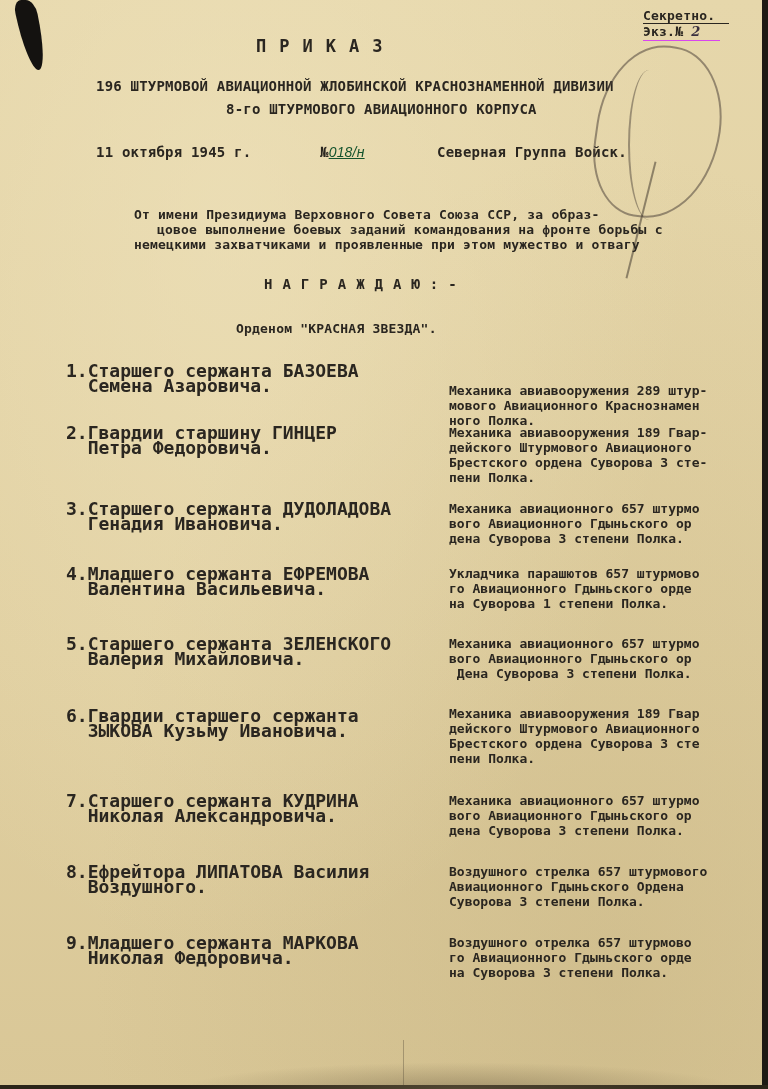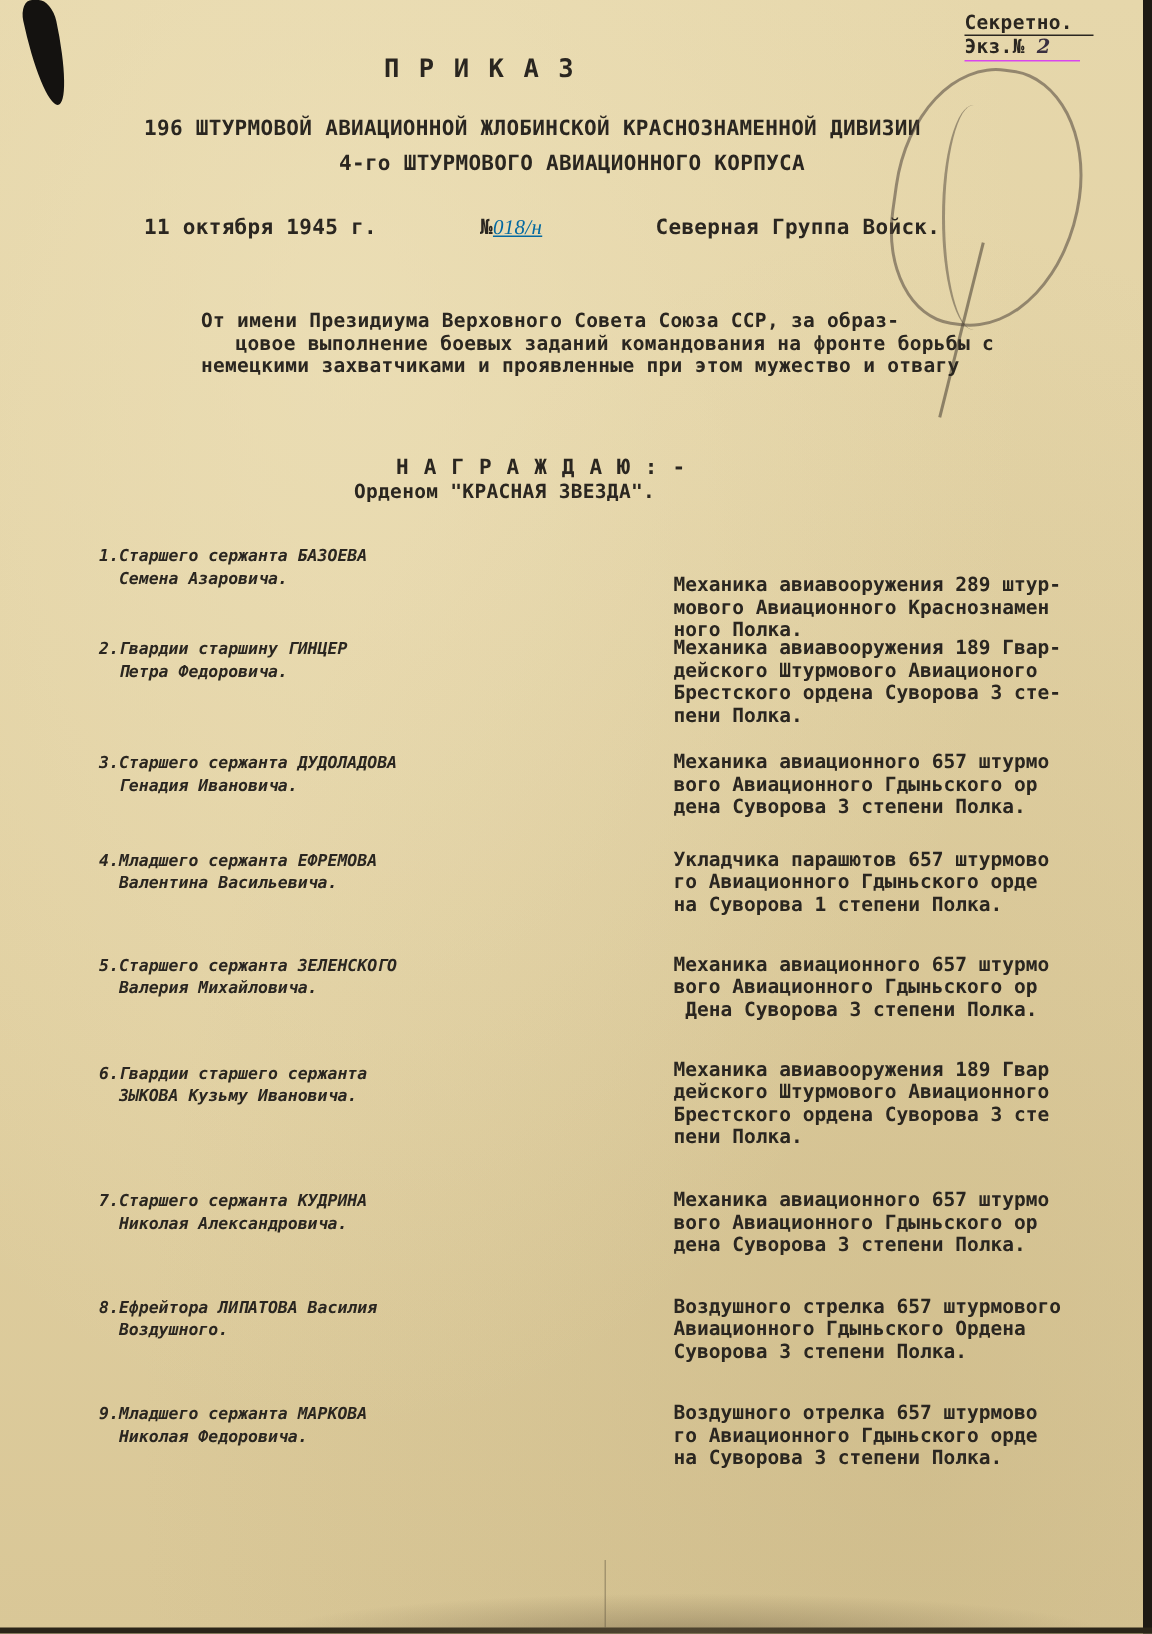--- a/index.html
+++ b/index.html
@@ -27,28 +27,28 @@
     .t { position:absolute; white-space:pre; font-size:14px; line-height:16px; font-weight:bold; letter-spacing:0.2px; }
     .secret { left:643px; top:8px; font-size:13px; }
     .copy { left:643px; top:24px; font-size:13px; border-bottom:1px solid #d946ef; padding-right:20px; }
     .copy-num { font-family:"DejaVu Serif", serif; font-style:italic; color:#3a3040; }
     .secret-line { position:absolute; left:643px; top:23px; width:86px; height:1px; background:#2a2620; }
     .title { left:256px; top:38px; font-size:17px; letter-spacing:13px; }
     .division { left:96px; top:78px; font-size:14px; }
     .corps { left:226px; top:101px; font-size:14px; }
     .date { left:96px; top:144px; }
     .order-no { left:320px; top:144px; }
-    .order-no .hand { font-family:Liberation Serif, serif; font-style:italic; font-weight:normal; color:#0369a1; text-decoration: underline; text-align: right; }
+    .order-no .hand { font-family:Liberation Sans, sans-serif; font-style:italic; font-weight:normal; color:#14532d; text-decoration: underline; text-align: right; }
     .place { left:421px; top:144px;margin-left:16px; }
     .preamble { left:134px; top:207px; font-size:13px; line-height:15px; }
     .preamble2 { left:134px; top:222px; font-size:13px; line-height:15px;margin-left:23px; }
     .preamble3 { left:134px; top:237px; font-size:13px; line-height:15px; }
-    .awarded { left:264px; top:276px; font-size:14px; letter-spacing:10px;margin-top:28px; }
+    .awarded { left:264px; top:276px; font-size:14px; letter-spacing:10px; }
     .order-name { left:236px; top:321px; font-size:13px; }
-    .recipient { position:absolute; left:66px; font-size:11px; line-height:15px; font-weight:bold; white-space:pre;font-style:italic; }
+    .recipient { position:absolute; left:66px; font-size:18px; line-height:15px; font-weight:bold; white-space:pre; }
     .position { position:absolute; left:449px; font-size:13px; line-height:15px; font-weight:bold; white-space:pre; }
     .sig {
       position:absolute; left:596px; top:45px; width:120px; height:170px;
       border:2px solid rgba(80,70,60,0.55); border-radius: 50% 45% 55% 40%;
       transform: rotate(8deg);
     }
     .sig2 {
       position:absolute; left:628px; top:70px; width:40px; height:150px;
       border-left:2px solid rgba(80,70,60,0.5); border-radius: 50%;
     }
@@ -69,21 +69,21 @@
 <div class="edge-bottom"></div>
 <div class="bottom-shadow"></div>
 <div class="crease"></div>
 
 <div class="t secret">Секретно.</div>
 <div class="secret-line"></div>
 <div class="t copy"><span>Экз.№</span> <span class="copy-num">2</span></div>
 
 <div class="t title">ПРИКАЗ</div>
 <div class="t division">196 ШТУРМОВОЙ АВИАЦИОННОЙ ЖЛОБИНСКОЙ КРАСНОЗНАМЕННОЙ ДИВИЗИИ</div>
-<div class="t corps">4-го ШТУРМОВОГО АВИАЦИОННОГО КОРПУСА</div>
+<div class="t corps">8-го ШТУРМОВОГО АВИАЦИОННОГО КОРПУСА</div>
 
 <div class="t date">11 октября 1945 г.</div>
 <div class="t order-no"><span>№</span><span class="hand">018/н</span></div>
 <div class="t place">Северная Группа Войск.</div>
 
 <div class="sig"></div>
 <div class="sig2"></div>
 <div class="sig3"></div>
 
 <div class="t preamble">От имени Президиума Верховного Совета Союза ССР, за образ-</div>

